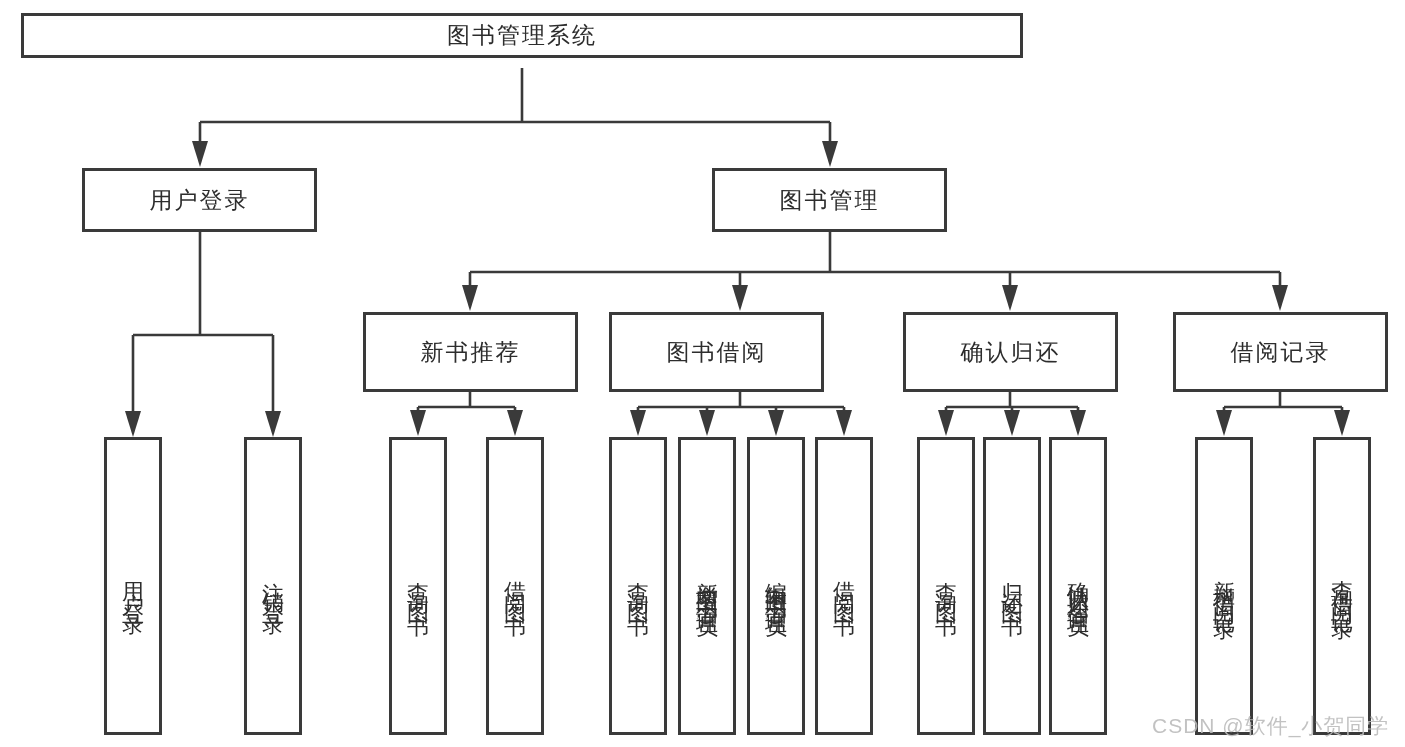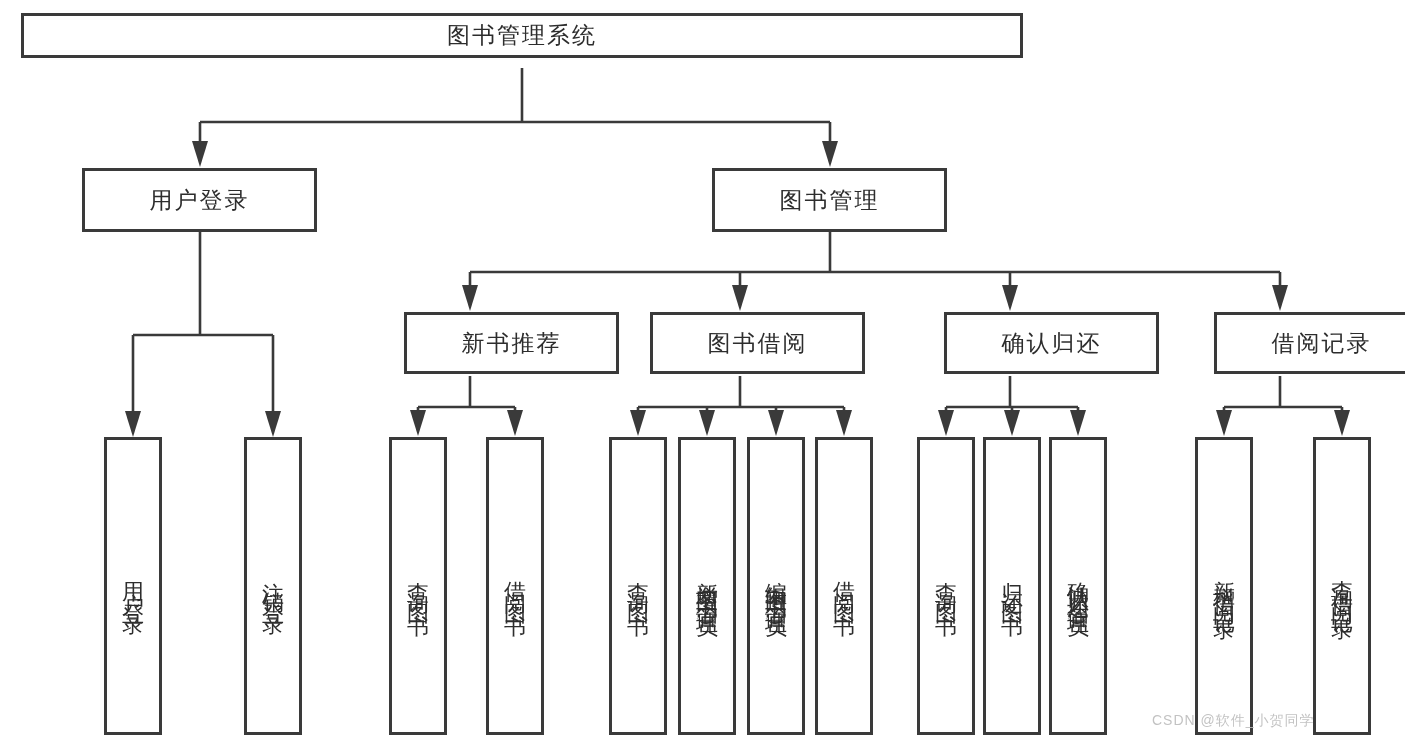--- a/index.html
+++ b/index.html
@@ -10,31 +10,31 @@
   .wires{position:absolute;left:0;top:0;z-index:1;}
   .node{
     position:absolute;box-sizing:border-box;border:3px solid #3a3a3a;background:#ffffff;
     display:flex;align-items:center;justify-content:center;
     color:#2d2d2d;z-index:2;
   }
   .node .lbl{white-space:nowrap;}
   .h-node .lbl{font-size:23px;letter-spacing:2px;}
   .root{left:21px;top:13px;width:1002px;height:45px;}
   .lvl2{top:168px;width:235px;height:64px;}
-  .lvl3{top:312px;width:215px;height:62px;margin-left:41px;}
+  .lvl3{top:312px;width:215px;height:80px;}
   .leaf{top:437px;width:58px;height:298px;}
   .leaf .lbl{
     writing-mode:vertical-rl;text-orientation:mixed;
     font-size:22px;letter-spacing:11px;line-height:1;
   }
   .leaf .lbl.med{letter-spacing:8px;}
   .leaf .lbl.long{letter-spacing:5px;}
   .watermark{
     position:absolute;left:1152px;top:712px;z-index:3;
-    font-size:14px;color:#bcbcbc;opacity:.9;letter-spacing:1px;white-space:nowrap;
+    font-size:21px;color:#bcbcbc;opacity:.9;letter-spacing:1px;white-space:nowrap;
   }
 </style>
 </head>
 <body>
 
 <div class="canvas">
 
   <svg class="wires" width="1405" height="747" viewBox="0 0 1405 747">
     <g stroke="#3a3a3a" stroke-width="2.6" fill="none">
       <path d="M522 68 V122 M200 122 H830 M200 122 V146 M830 122 V146"></path>

